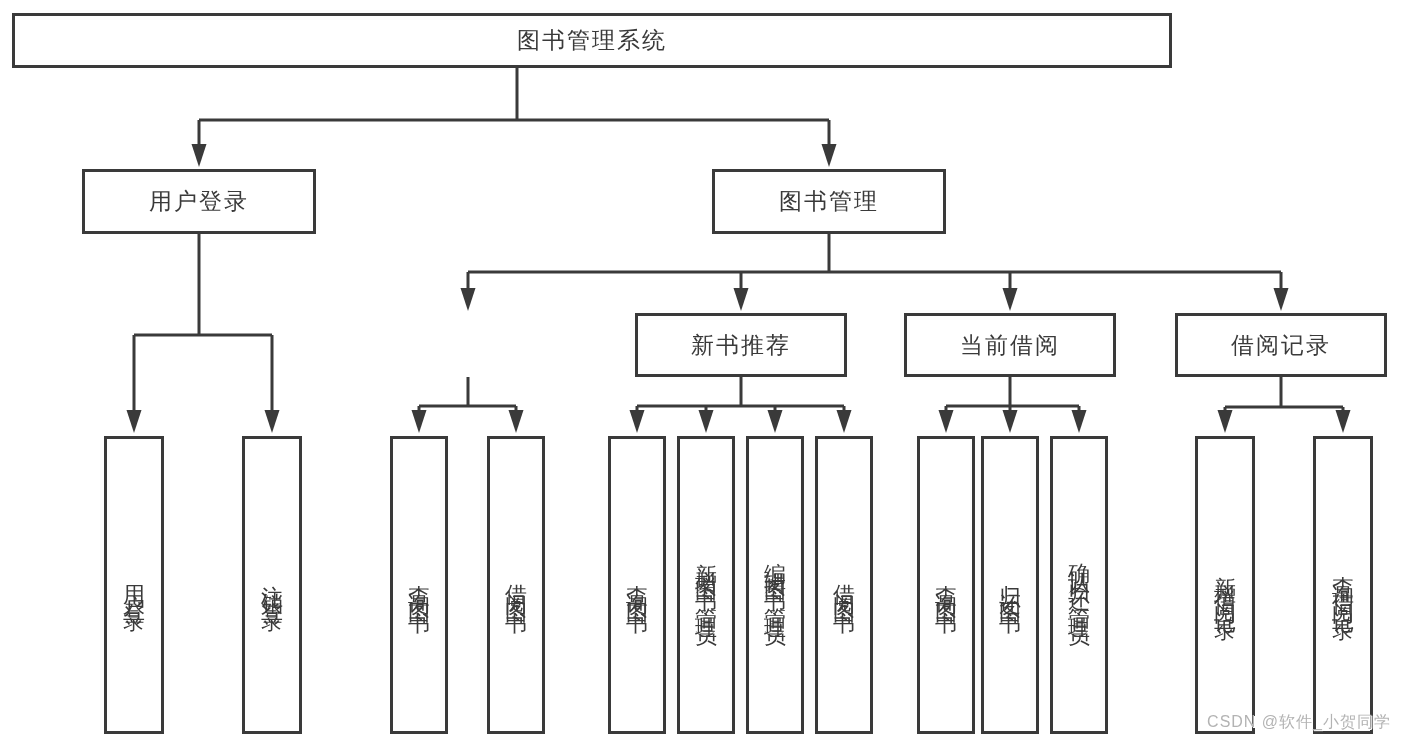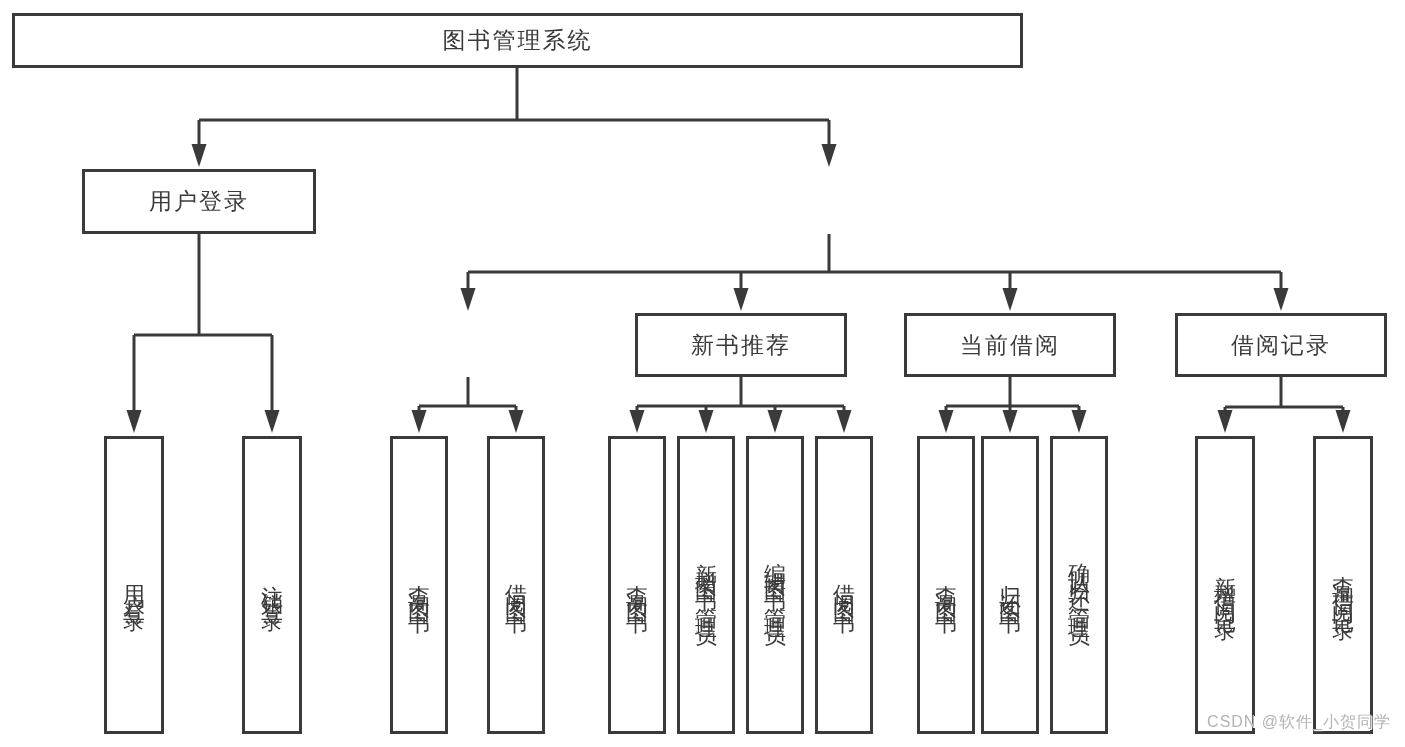--- a/index.html
+++ b/index.html
@@ -78,23 +78,24 @@
     <path d="M1010,377 V406 M946,406 H1079 M946,406 V415 M1010,406 V415 M1079,406 V415"></path>
     <polygon points="946,433 938.5,410 953.5,410"></polygon>
     <polygon points="1010,433 1002.5,410 1017.5,410"></polygon>
     <polygon points="1079,433 1071.5,410 1086.5,410"></polygon>
 
     <path d="M1281,377 V407 M1225,407 H1343 M1225,407 V415 M1343,407 V415"></path>
     <polygon points="1225,433 1217.5,410 1232.5,410"></polygon>
     <polygon points="1343,433 1335.5,410 1350.5,410"></polygon>
   </svg>
 
-  <div class="box hbox" style="left:12px;top:13px;width:1011px;height:55px">图书管理系统</div>
+  <div class="box hbox" style="left:12px;top:13px;width:1160px;height:55px">图书管理系统</div>
 
   <div class="box hbox" style="left:82px;top:169px;width:234px;height:65px">用户登录</div>
+  <div class="box hbox" style="left:712px;top:169px;width:234px;height:65px">图书管理</div>
 
   <div class="box hbox" style="left:635px;top:313px;width:212px;height:64px">新书推荐</div>
   <div class="box hbox" style="left:904px;top:313px;width:212px;height:64px">当前借阅</div>
   <div class="box hbox" style="left:1175px;top:313px;width:212px;height:64px">借阅记录</div>
 
   <div class="box vbox" style="left:104px;top:436px;width:60px;height:298px">
     <span class="vtext">用户登录</span>
   </div>
   <div class="box vbox" style="left:242px;top:436px;width:60px;height:298px">
     <span class="vtext">注销登录</span>

